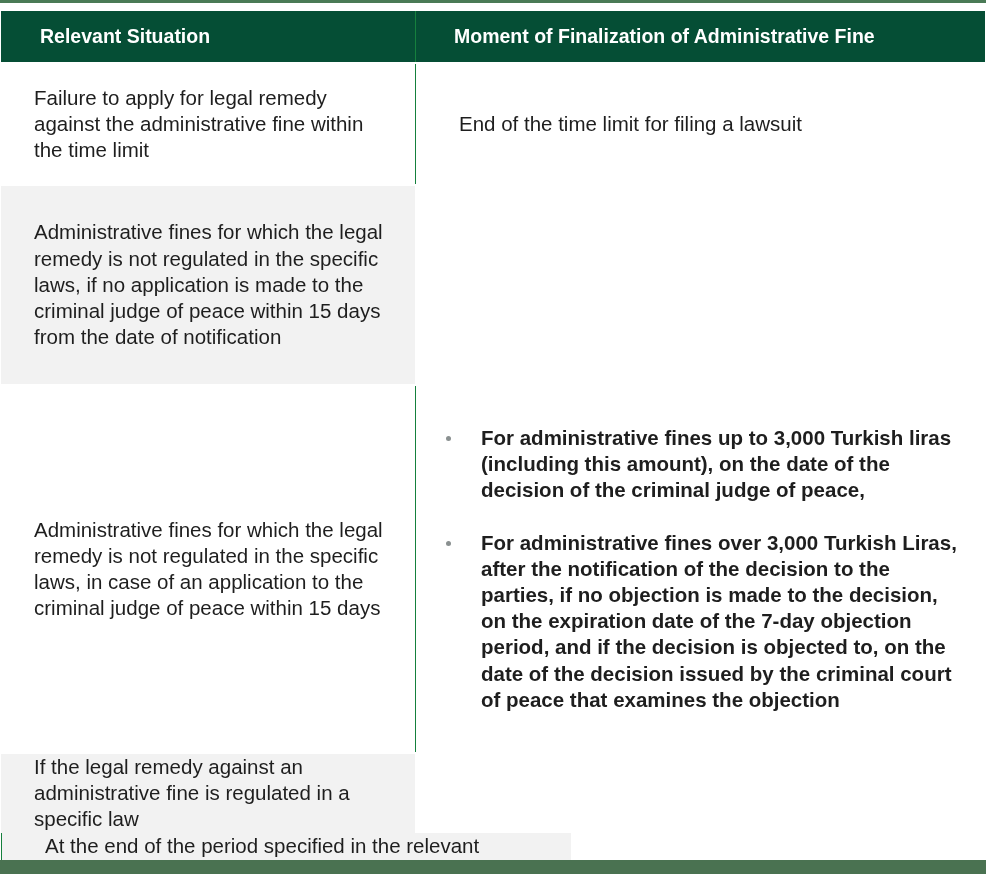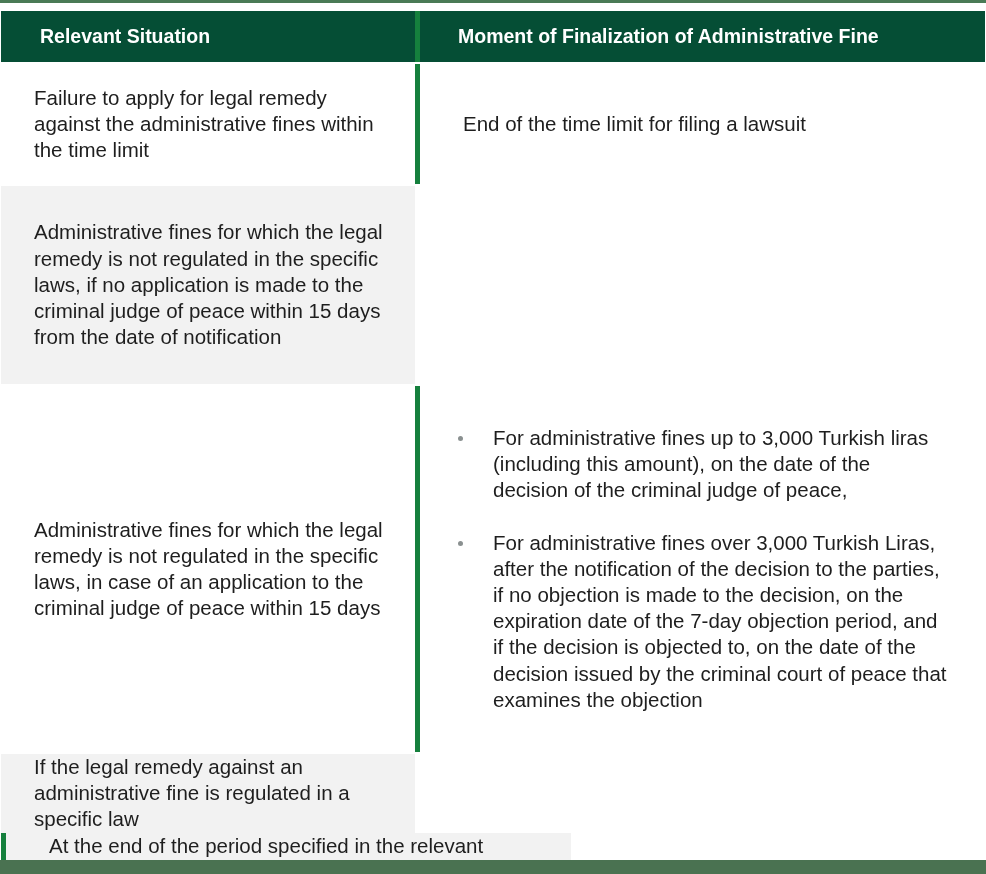--- a/index.html
+++ b/index.html
@@ -3,56 +3,56 @@
   <meta charset="utf-8">
   <style>
     html, body { margin: 0; padding: 0; background: #ffffff; }
     body { width: 986px; height: 874px; position: relative; overflow: hidden;
            font-family: "Liberation Sans", "DejaVu Sans", sans-serif; color: #1e1e1e; }
     .topline { position: absolute; left: 0; top: 0; width: 986px; height: 3px; background: #4a7a56; }
     .table { position: absolute; left: 1px; top: 11px; width: 984px; }
     .row { display: flex; }
     .cell { box-sizing: border-box; }
     .c1 { width: 414px; }
-    .c2 { width: 570px; border-left: 5px solid #15803d; }
+    .c2 { width: 570px; border-left: 1px solid #15803d; }
     .header .cell { background: #054e35; color: #ffffff; font-weight: bold; font-size: 19.5px;
                     height: 51px; display: flex; align-items: center; }
     .header .c1 { padding-left: 39px; }
     .header .c2 { padding-left: 38px; }
     .body-row { border-top: 2px solid #ffffff; }
     .body-row .cell { font-size: 20.5px; line-height: 26.2px; display: flex; align-items: center; }
     .body-row .c1 { padding-left: 33px; padding-right: 20px; }
     .body-row .c2 { padding-left: 43px; padding-right: 18px; }
     .white .cell { background: #ffffff; }
     .grey .cell { background: #f2f2f2; }
     .r1 { height: 120px; }
     .r2 { height: 198px; }
     .r3 { height: 366px; }
     .r4 { height: 118px; flex-direction: column; }
-    ul.bullets { list-style: none; margin: 16px; padding: 0; width: 100%; }
+    ul.bullets { list-style: none; margin: 8px; padding: 0; width: 100%; font-weight: bold; }
     ul.bullets li { position: relative; padding-left: 14px; }
     ul.bullets li + li { margin-top: 26px; }
     .bullet-dot { position: absolute; left: -21px; top: 11px; width: 5px; height: 5px;
                   border-radius: 50%; background: #8a9090; }
     .bottombar { position: absolute; left: 0; top: 860px; width: 986px; height: 14px; background: #4a7251; }
   </style>
 </head>
 <body>
 
 <div class="topline"></div>
 
 <div class="table">
   <div class="row header">
     <div class="cell c1">Relevant Situation</div>
     <div class="cell c2">Moment of Finalization of Administrative Fine</div>
   </div>
 
   <div class="row body-row white r1">
     <div class="cell c1">
-      <span>Failure to apply for legal remedy against the administrative fines within the time limit</span>
+      <span>Failure to apply for legal remedy against the administrative fine within the time limit</span>
     </div>
     <div class="cell c2">
       <span>End of the time limit for filing a lawsuit</span>
     </div>
   </div>
 
   <div class="row body-row grey r2">
     <div class="cell c1">
       <span>Administrative fines for which the legal remedy is not regulated in the specific laws, if no application is made to the criminal judge of peace within 15 days from the date of notification</span>
     </div>

